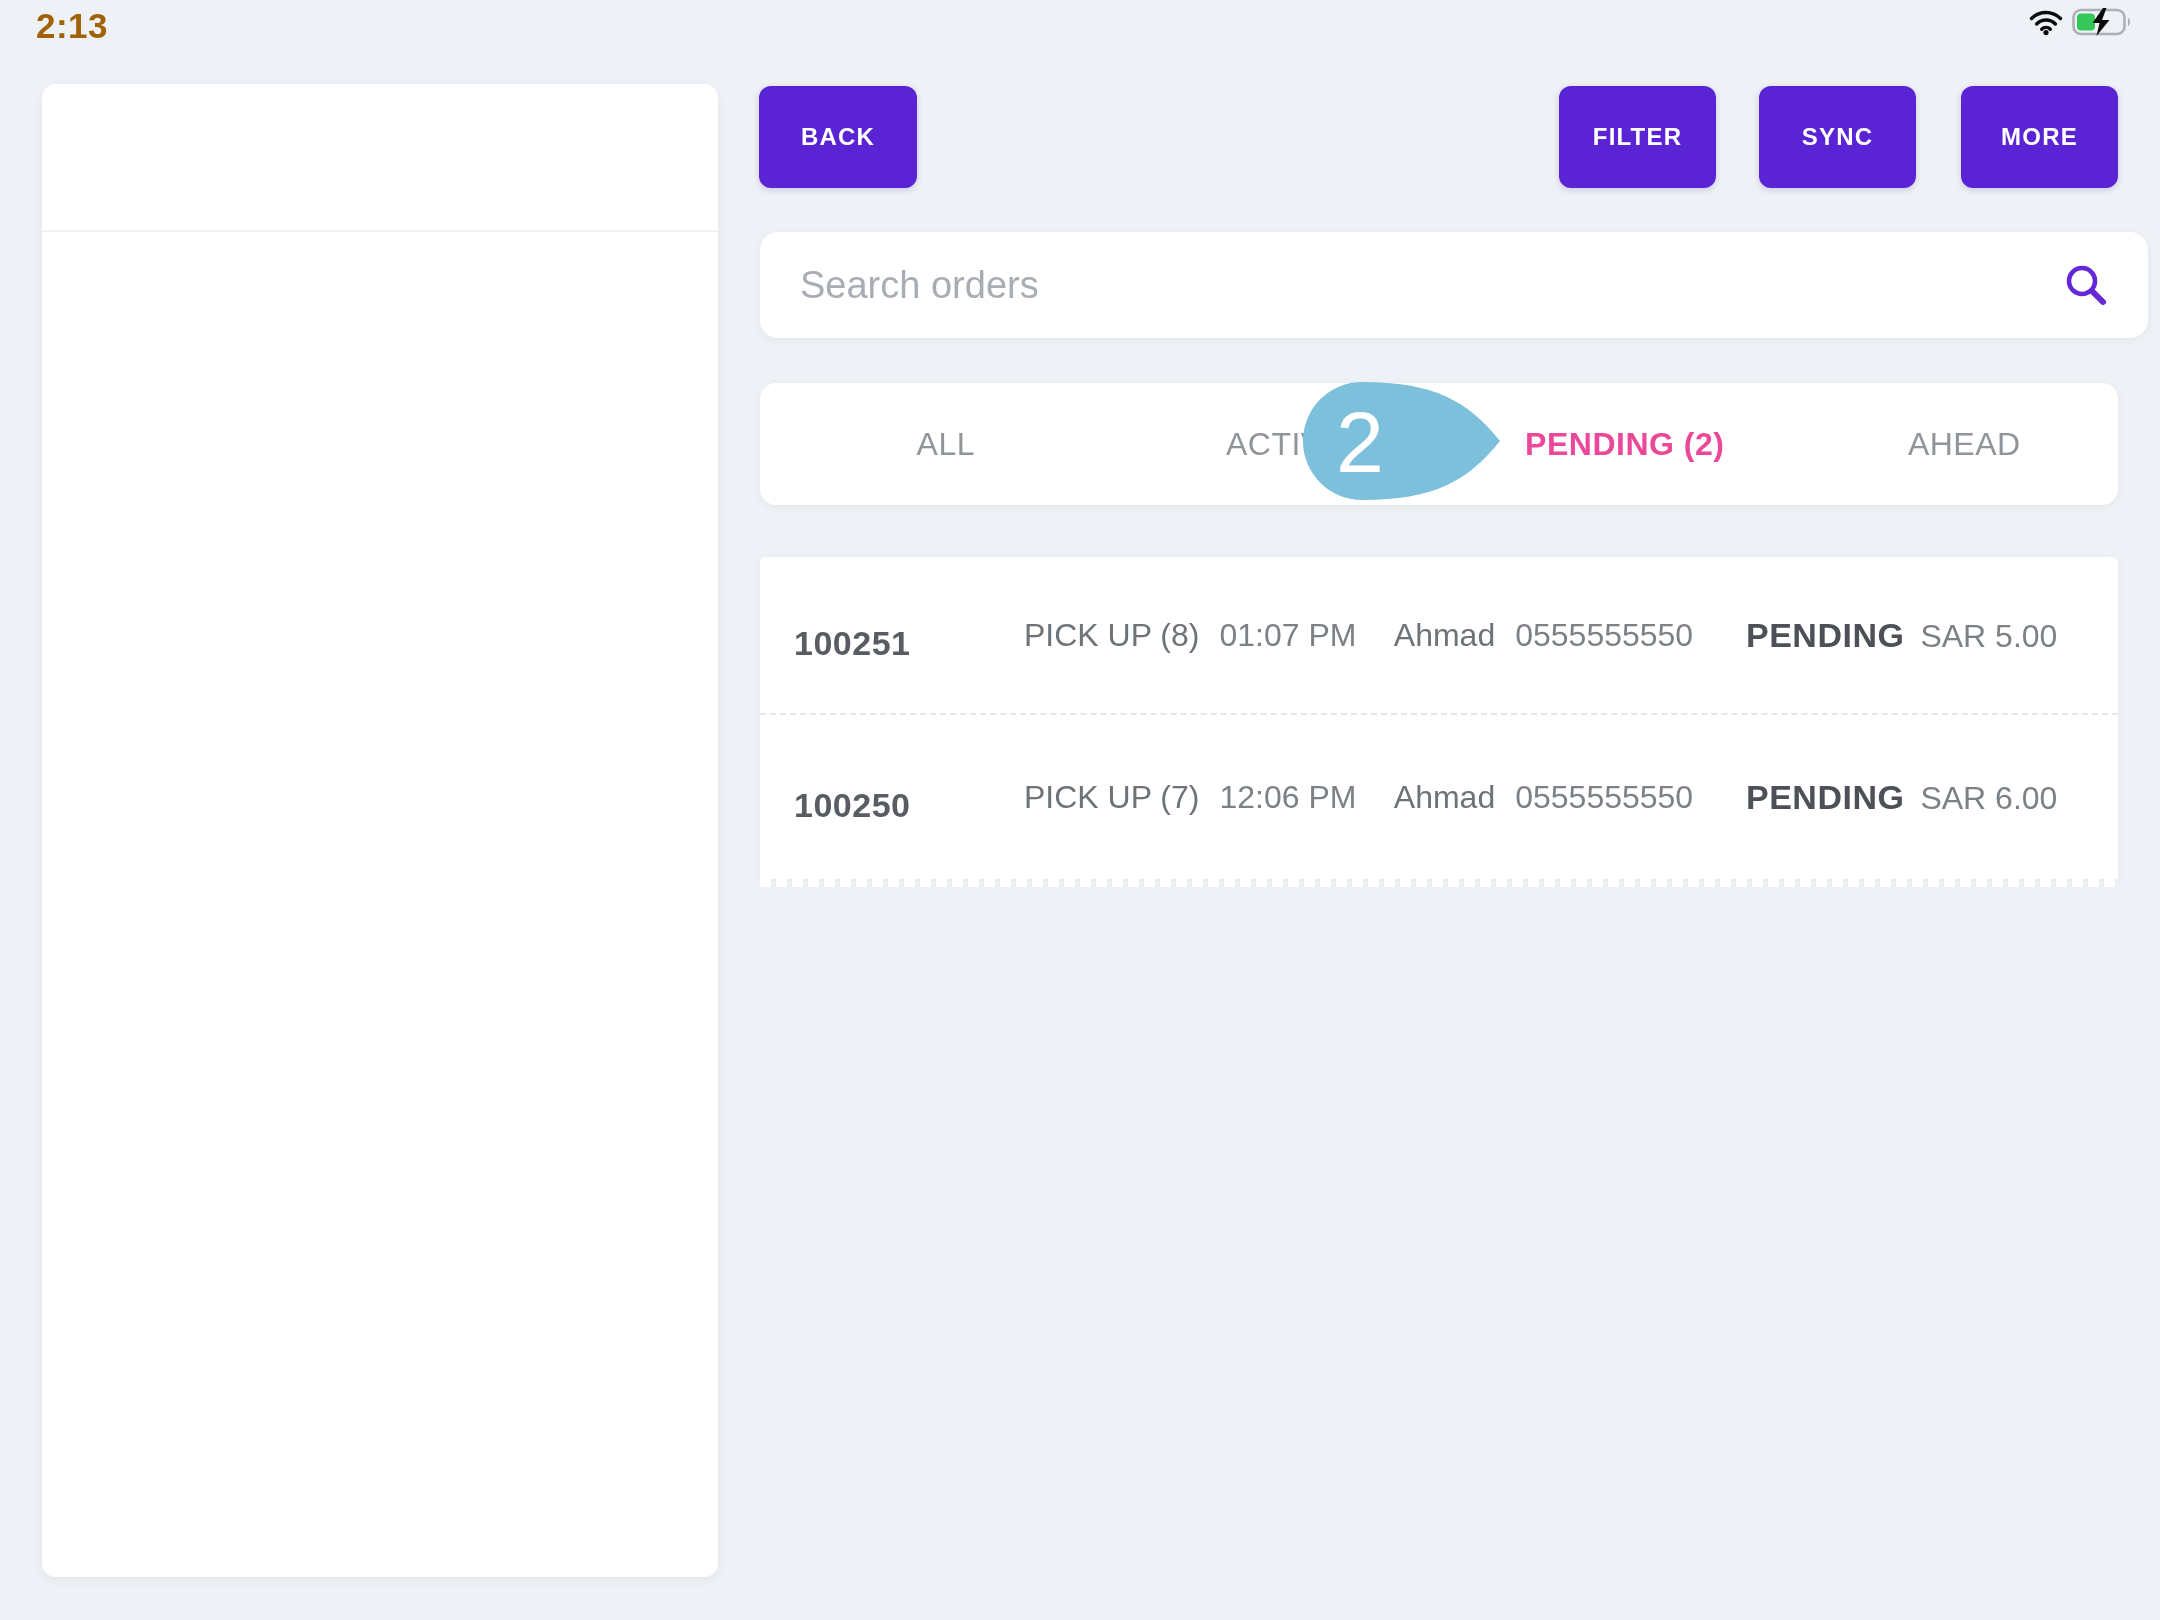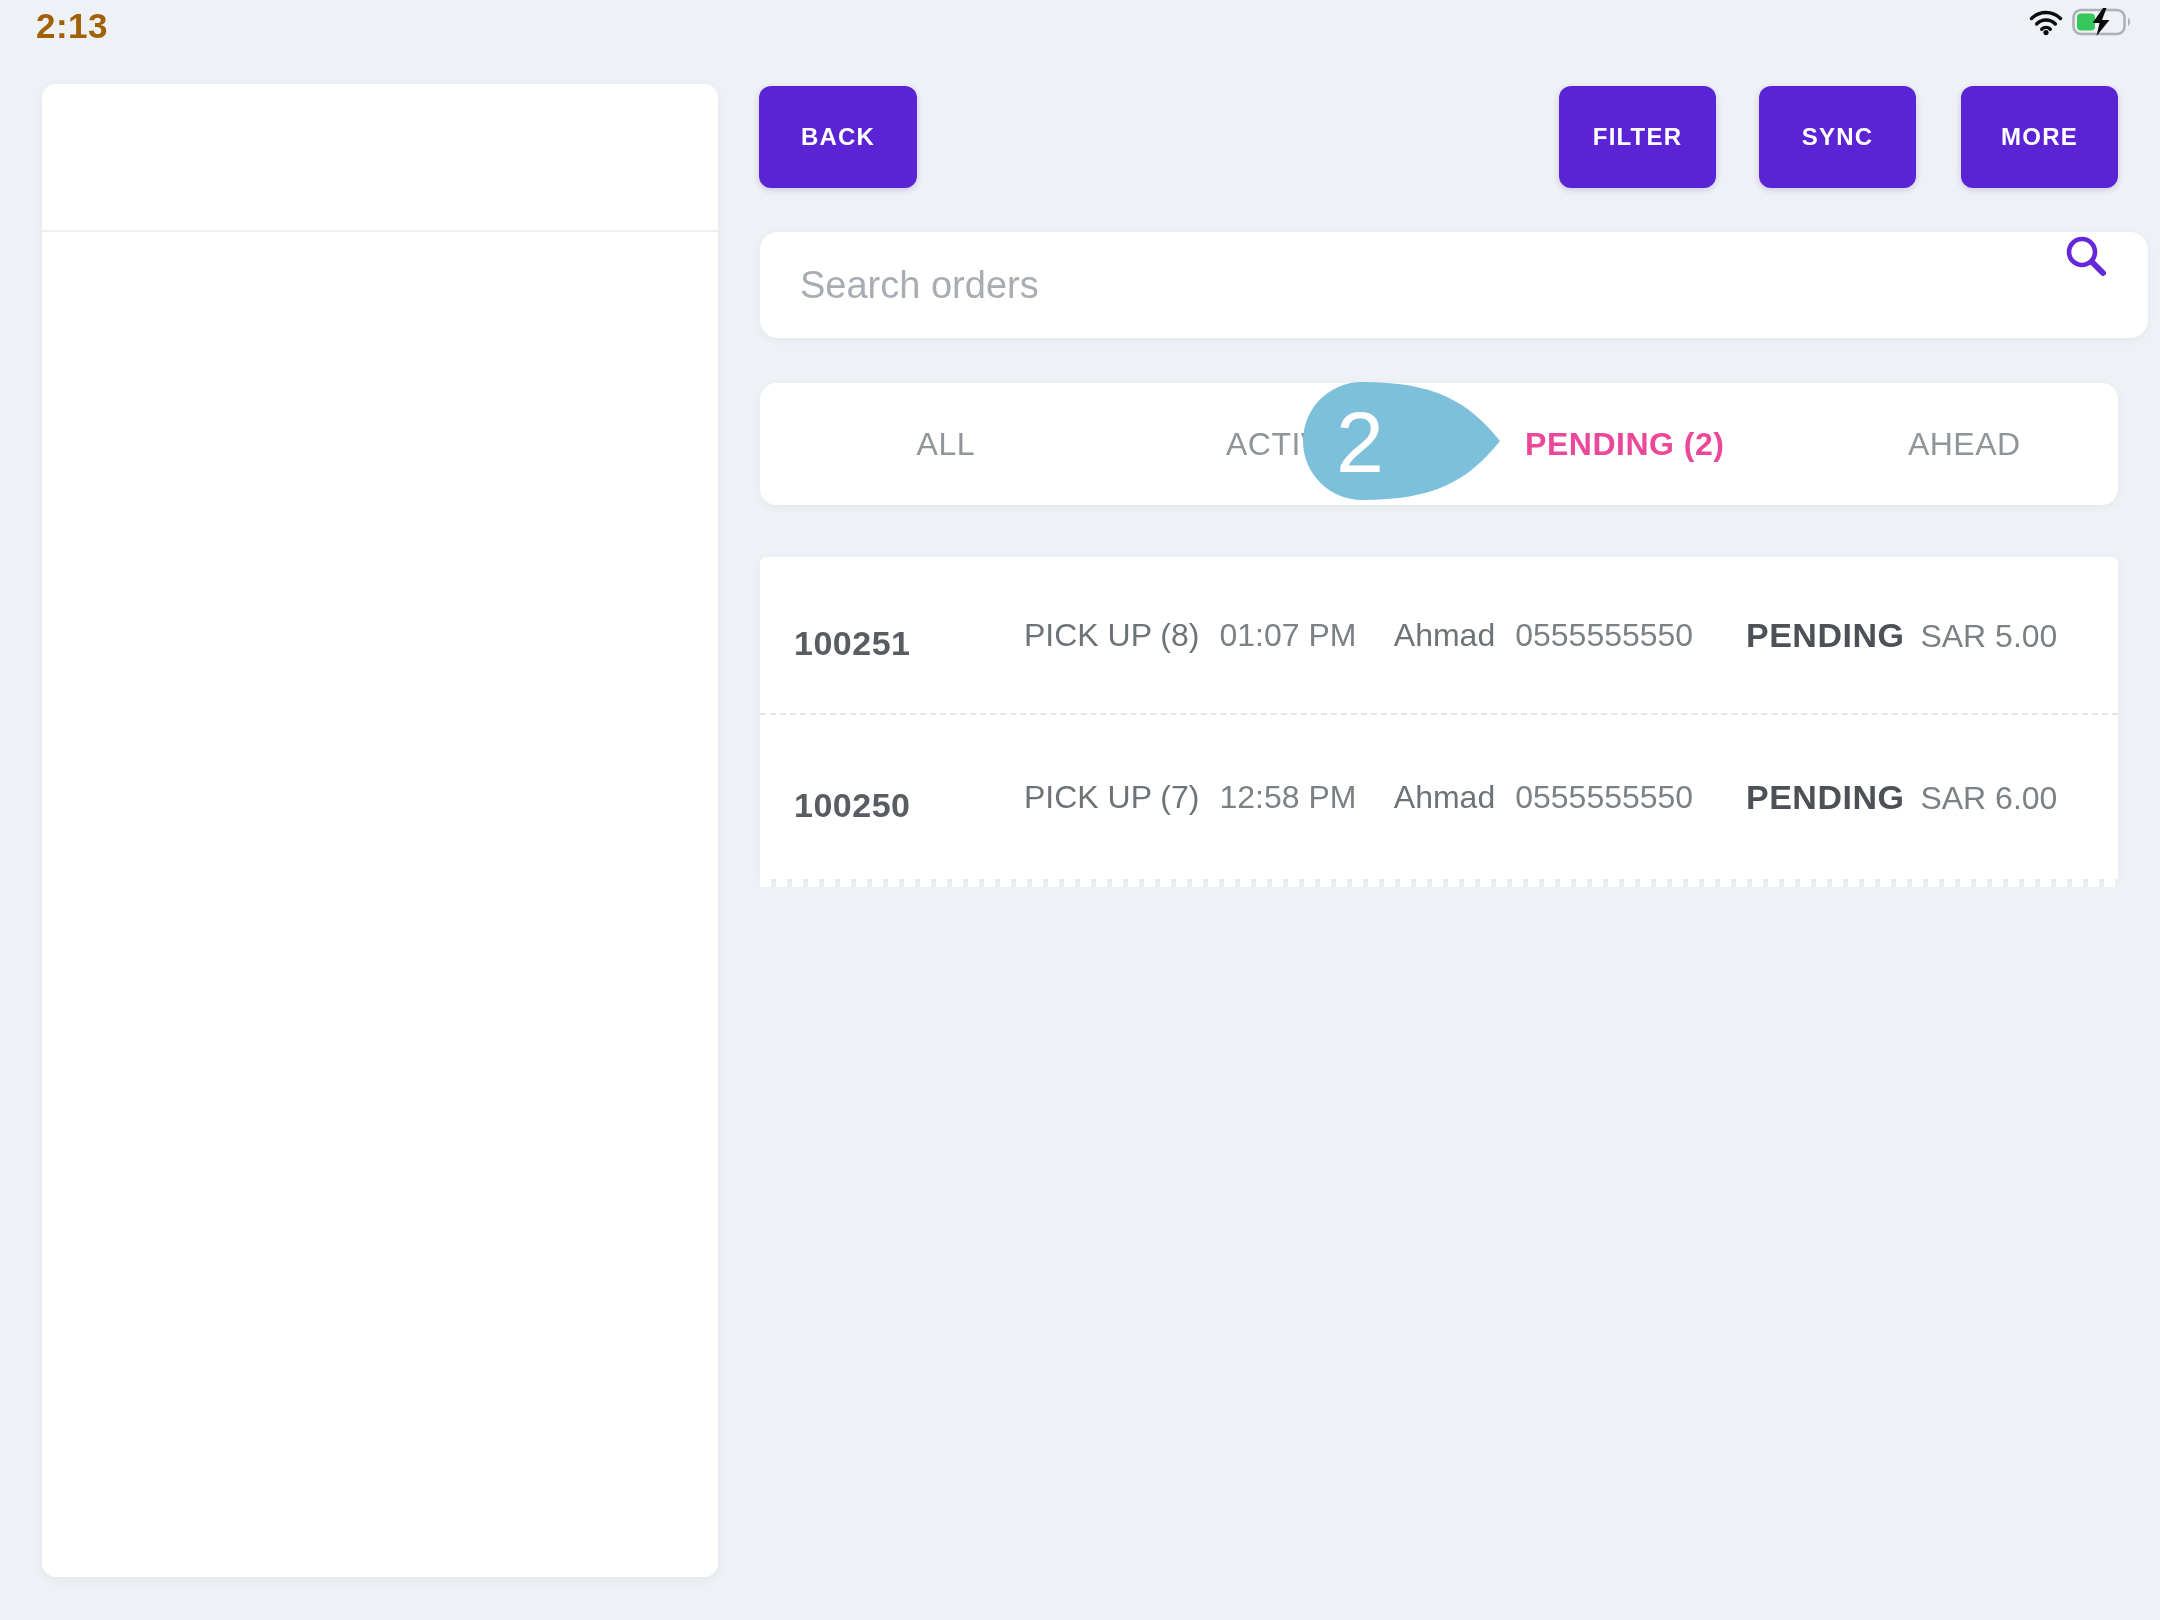--- a/index.html
+++ b/index.html
@@ -44,21 +44,21 @@
   .btn-back   { left: 759px;  width: 158px; }
   .btn-filter { left: 1559px; width: 157px; }
   .btn-sync   { left: 1759px; width: 157px; }
   .btn-more   { left: 1961px; width: 157px; }
 
   
   .search-bar {
     position: absolute; left: 760px; top: 232px; width: 1388px; height: 106px;
     background: #ffffff; border-radius: 18px;
     box-shadow: 0 2px 10px rgba(25, 35, 60, 0.05);
-    display: flex; 
+    display: flex; align-items: center;
   }
   .search-input {
     flex: 1; height: 100%; border: none; outline: none; background: transparent;
     padding: 0 30px 0 40px;
     font-family: "Liberation Sans", sans-serif;
     font-size: 38px; color: #4a4e54;
   }
   .search-input::placeholder { color: #a8acb3; }
   .search-icon { margin-right: 38px; width: 48px; height: 48px; flex: none; cursor: pointer; }
 
@@ -180,21 +180,21 @@
         </div>
         <div class="cell-stack right">
           <div class="cell-status">PENDING</div>
           <div class="cell-amount">SAR 5.00</div>
         </div>
       </div>
       <div class="order-row row-2">
         <div class="order-id">100250</div>
         <div class="cell-stack">
           <div class="cell-line1">PICK UP (7)</div>
-          <div class="cell-line2">12:58 PM</div>
+          <div class="cell-line2">12:06 PM</div>
         </div>
         <div class="cell-stack">
           <div class="cell-line1">Ahmad</div>
           <div class="cell-line2">0555555550</div>
         </div>
         <div class="cell-stack right">
           <div class="cell-status">PENDING</div>
           <div class="cell-amount">SAR 6.00</div>
         </div>
       </div>

